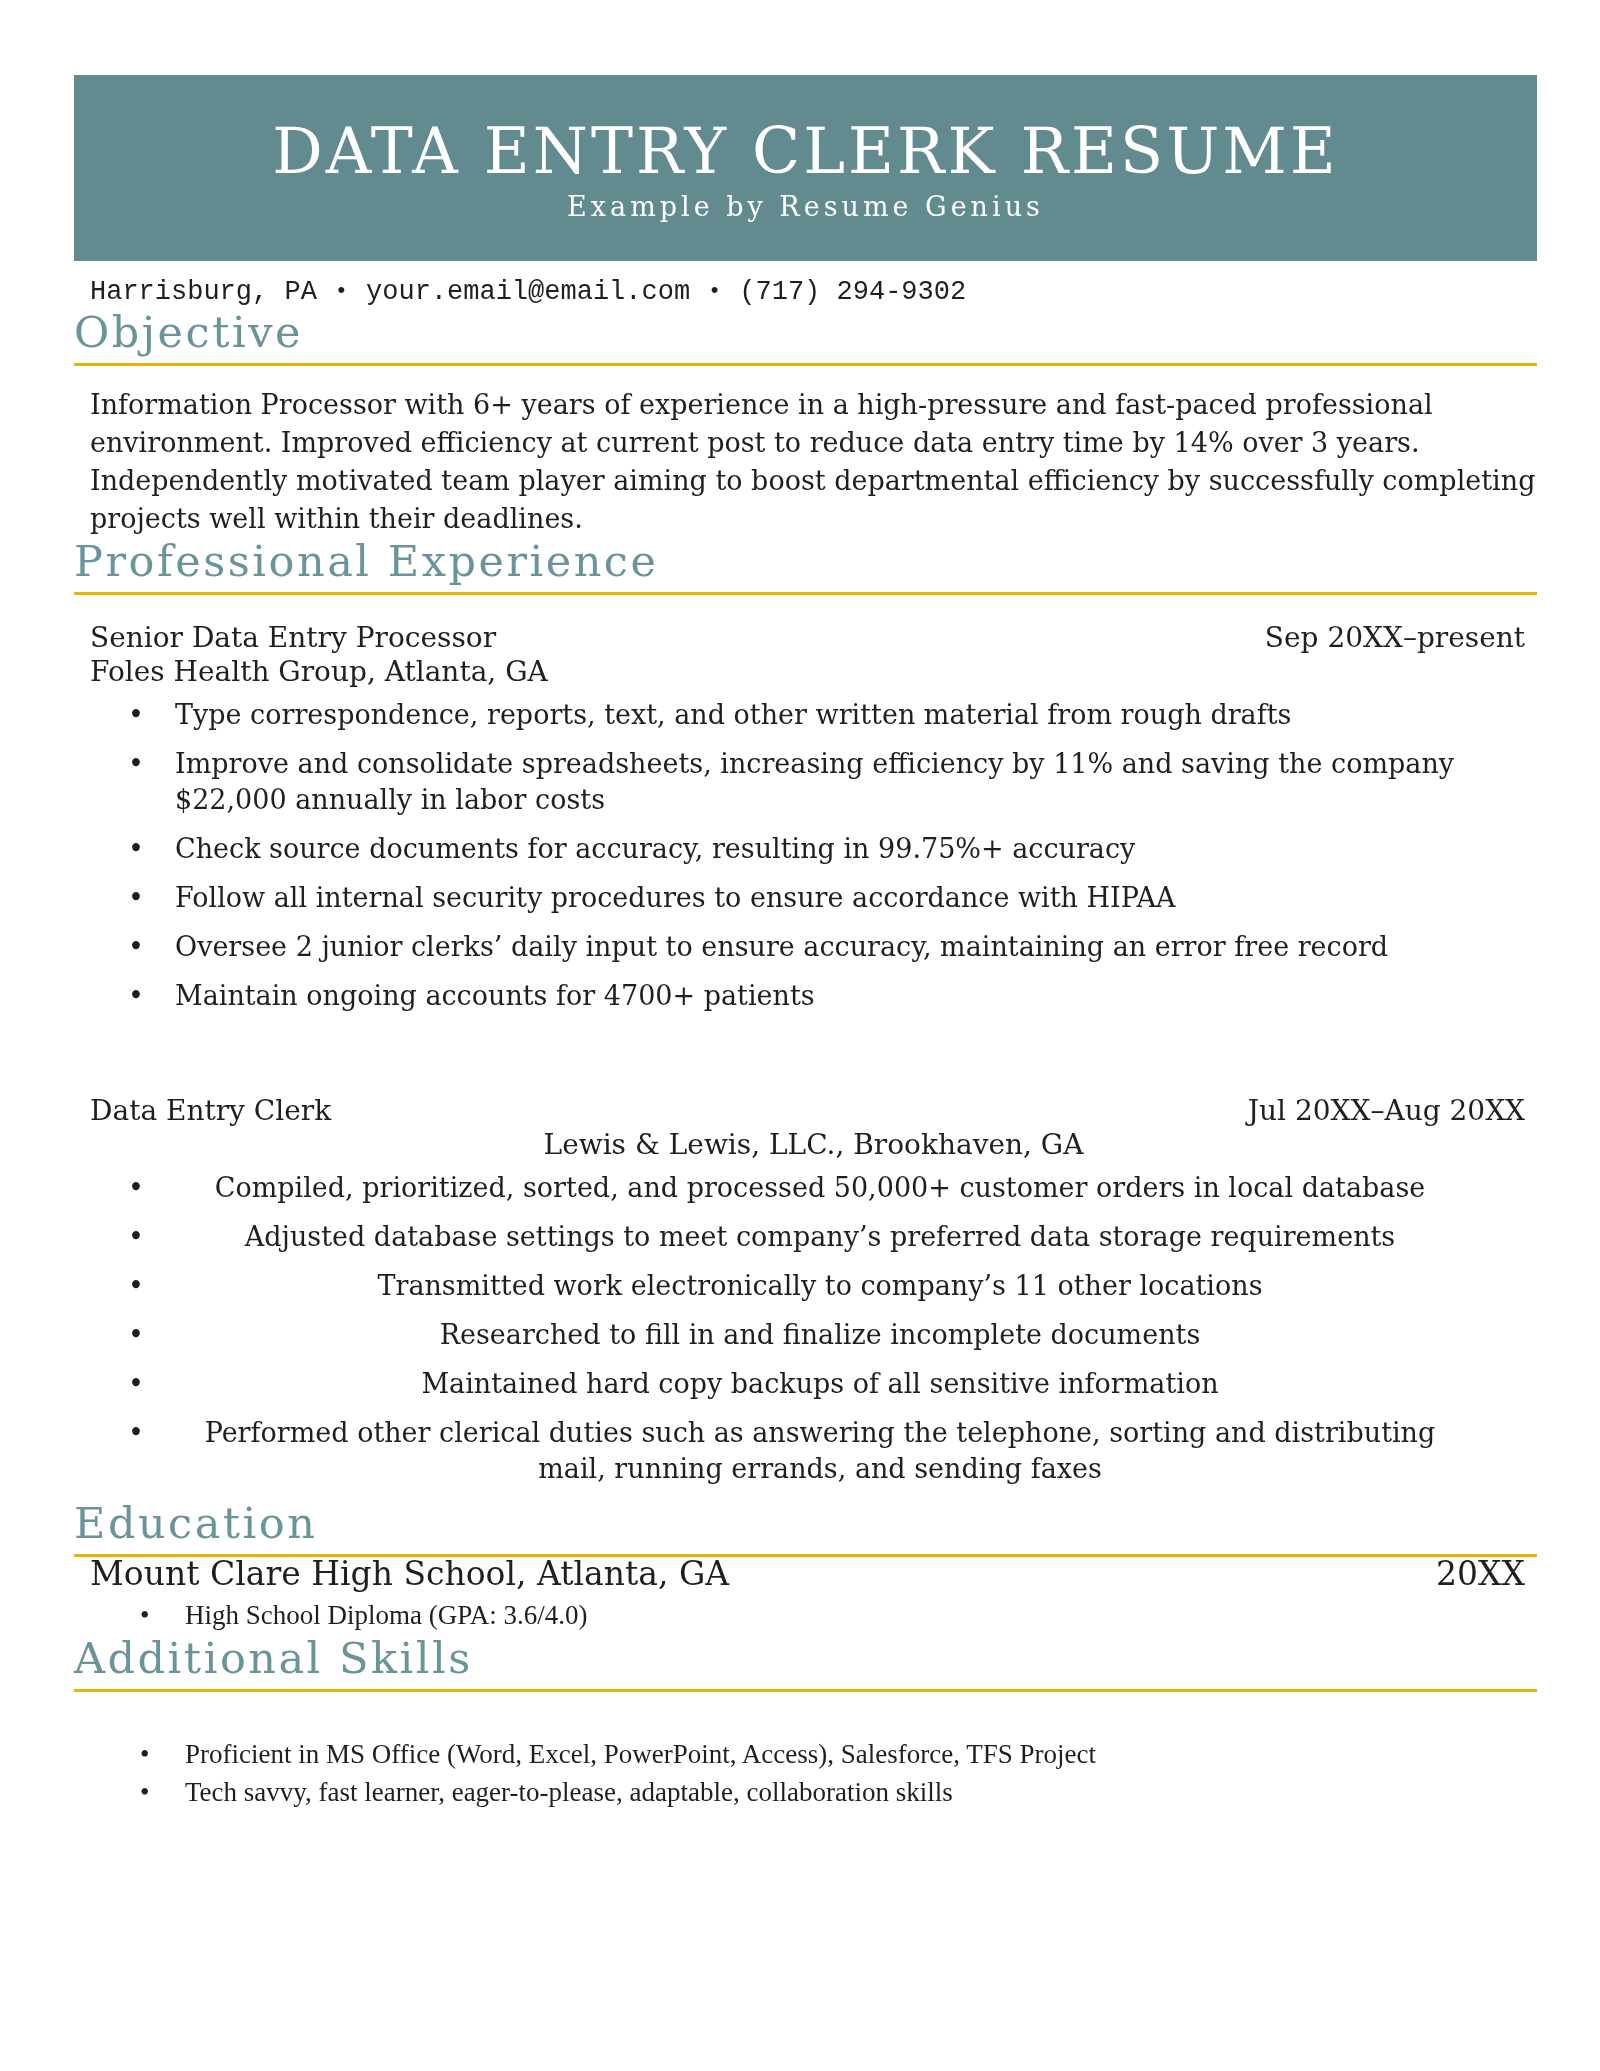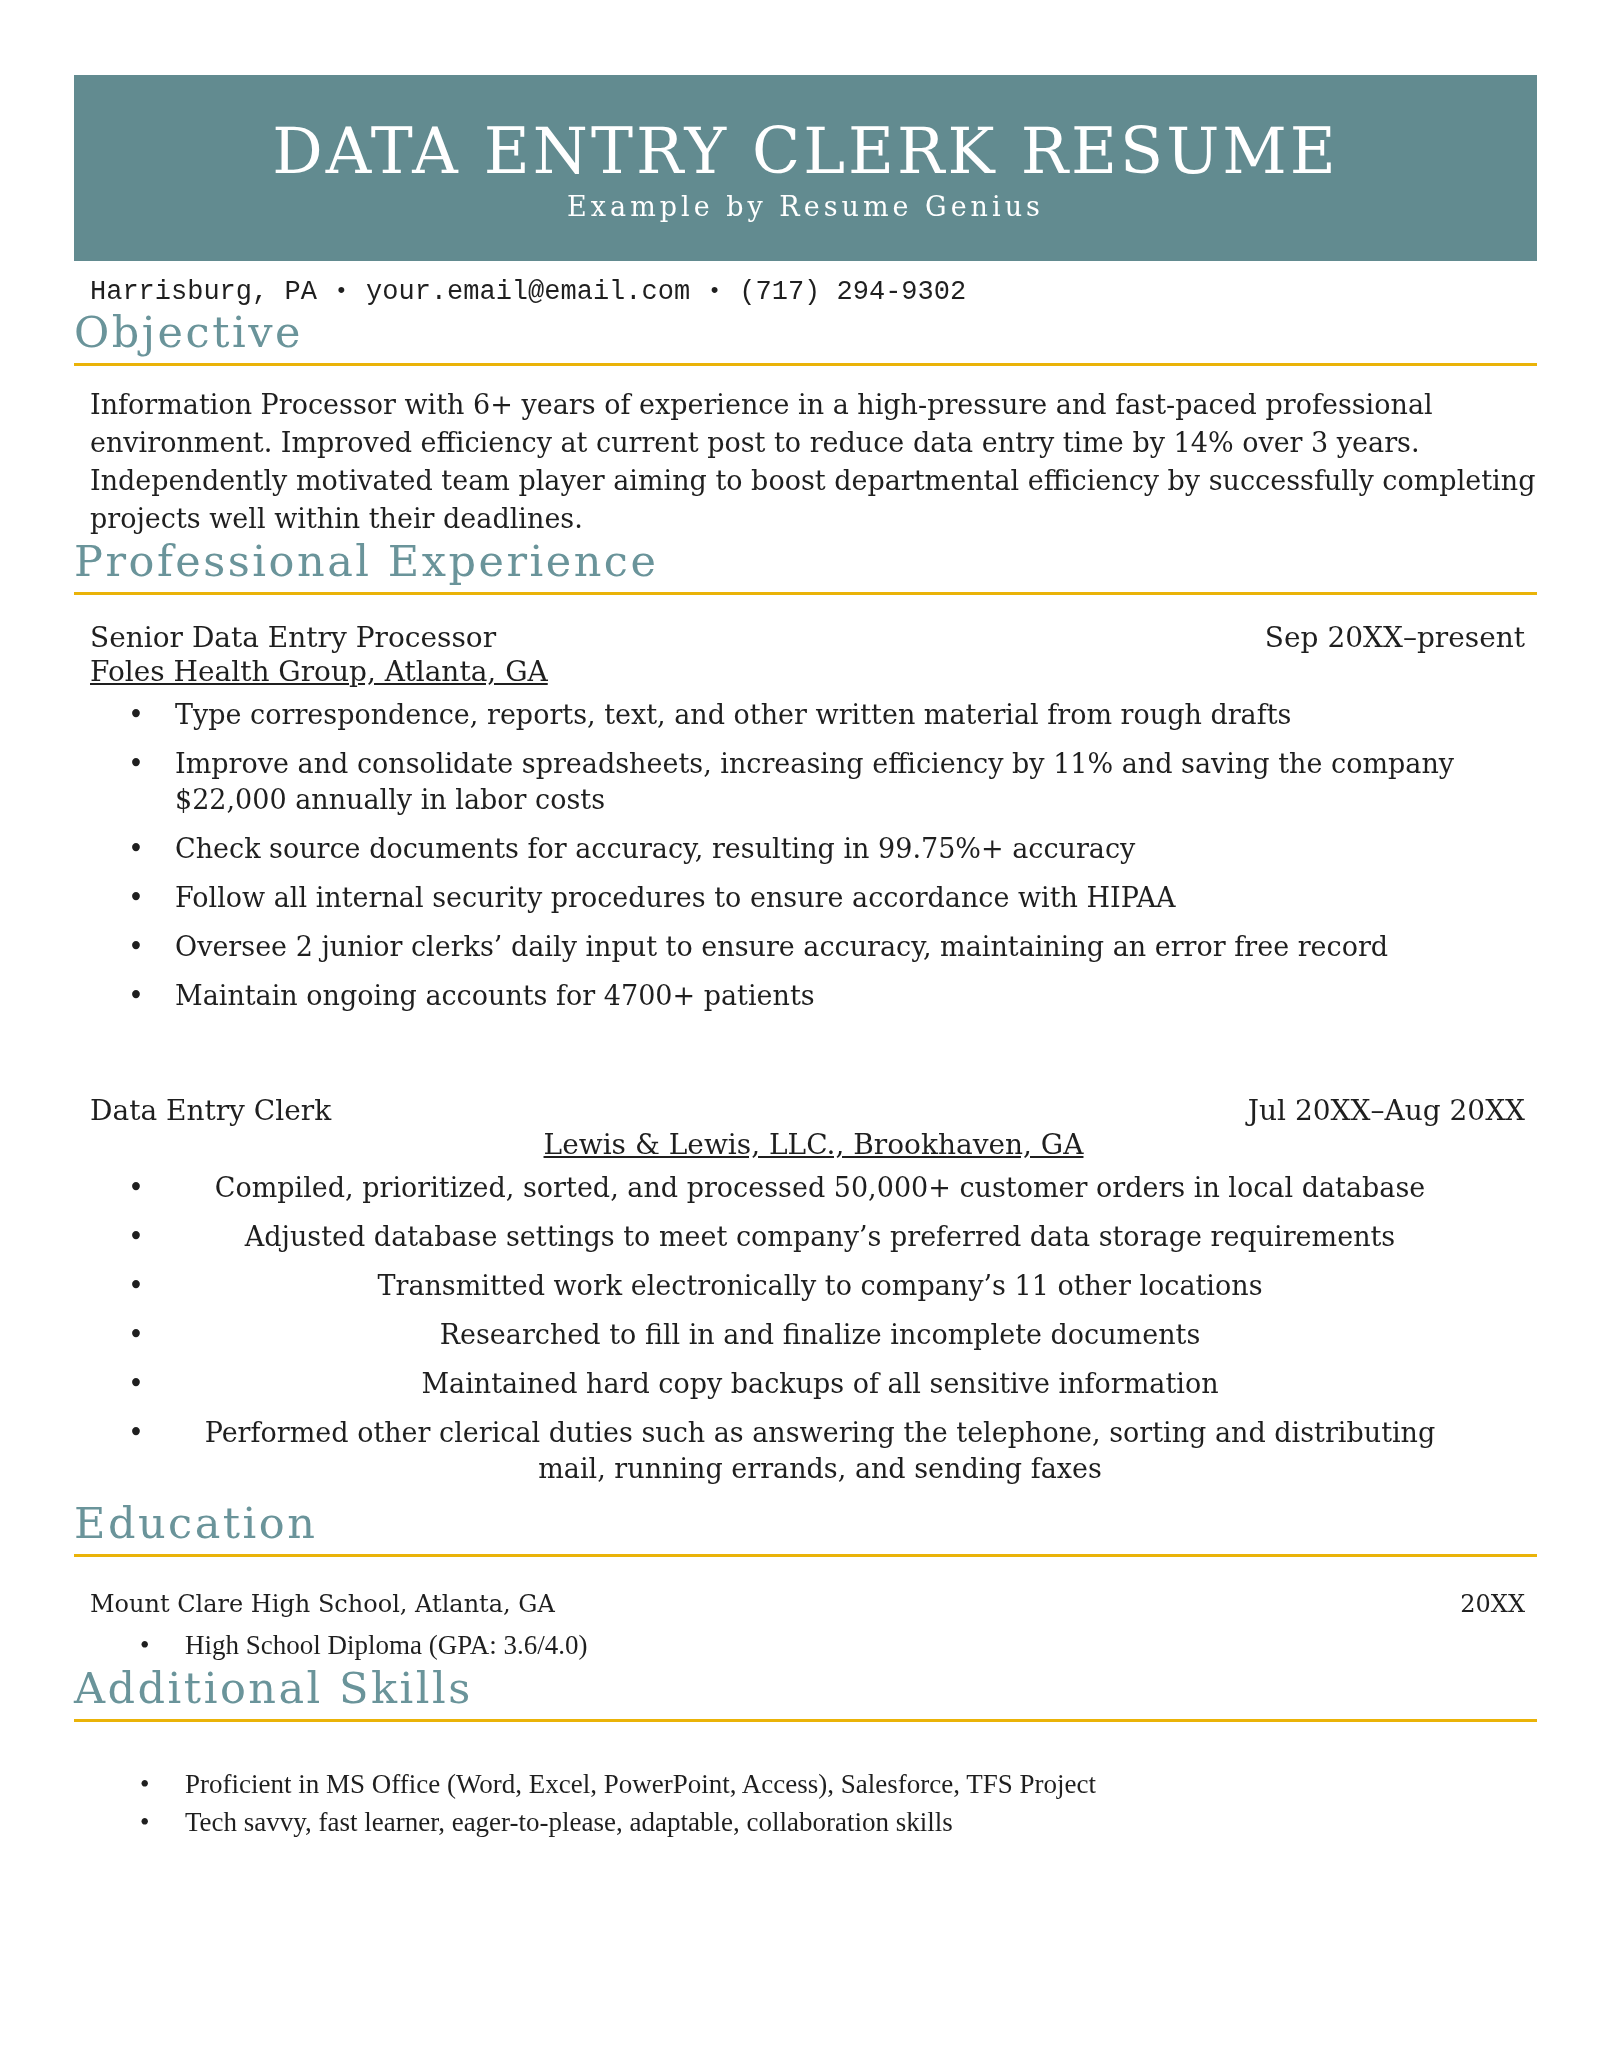--- a/index.html
+++ b/index.html
@@ -87,21 +87,20 @@
     align-items: baseline;
     margin-left: 16px;
     font-size: 28px;
     line-height: 34px;
   }
   .job-dates { white-space: nowrap; padding-right: 12px; }
   .job-company {
     margin-left: 16px;
     font-size: 28px;
     line-height: 34px;
-    text-decoration: underline;
   }
   ul.bullets {
     list-style: none;
     margin: 8px 0 0 54px;
     padding: 0;
   }
   ul.bullets li {
     position: relative;
     padding-left: 47px;
     font-size: 27px;
@@ -116,23 +115,22 @@
     top: 0;
     font-size: 27px;
   }
   
   ul.bullets.wide { margin-left: 66px; margin-top: 6px; }
   ul.bullets.wide li { padding-left: 45px; margin-bottom: 2px; font-family: Liberation Serif, serif; }
   .edu-row {
     display: flex;
     justify-content: space-between;
     align-items: baseline;
-    margin-top: 30px;
-    margin-left: 16px;
-    font-size: 24px;
+    margin-left: 16px;
+    font-size: 33px;
     line-height: 34px;
   }
   .edu-dates { white-space: nowrap; padding-right: 12px; }
   ul.bullets.skills { margin-top: 44px; }
 </style>
 </head>
 <body>
 
 <div class="page">
 

